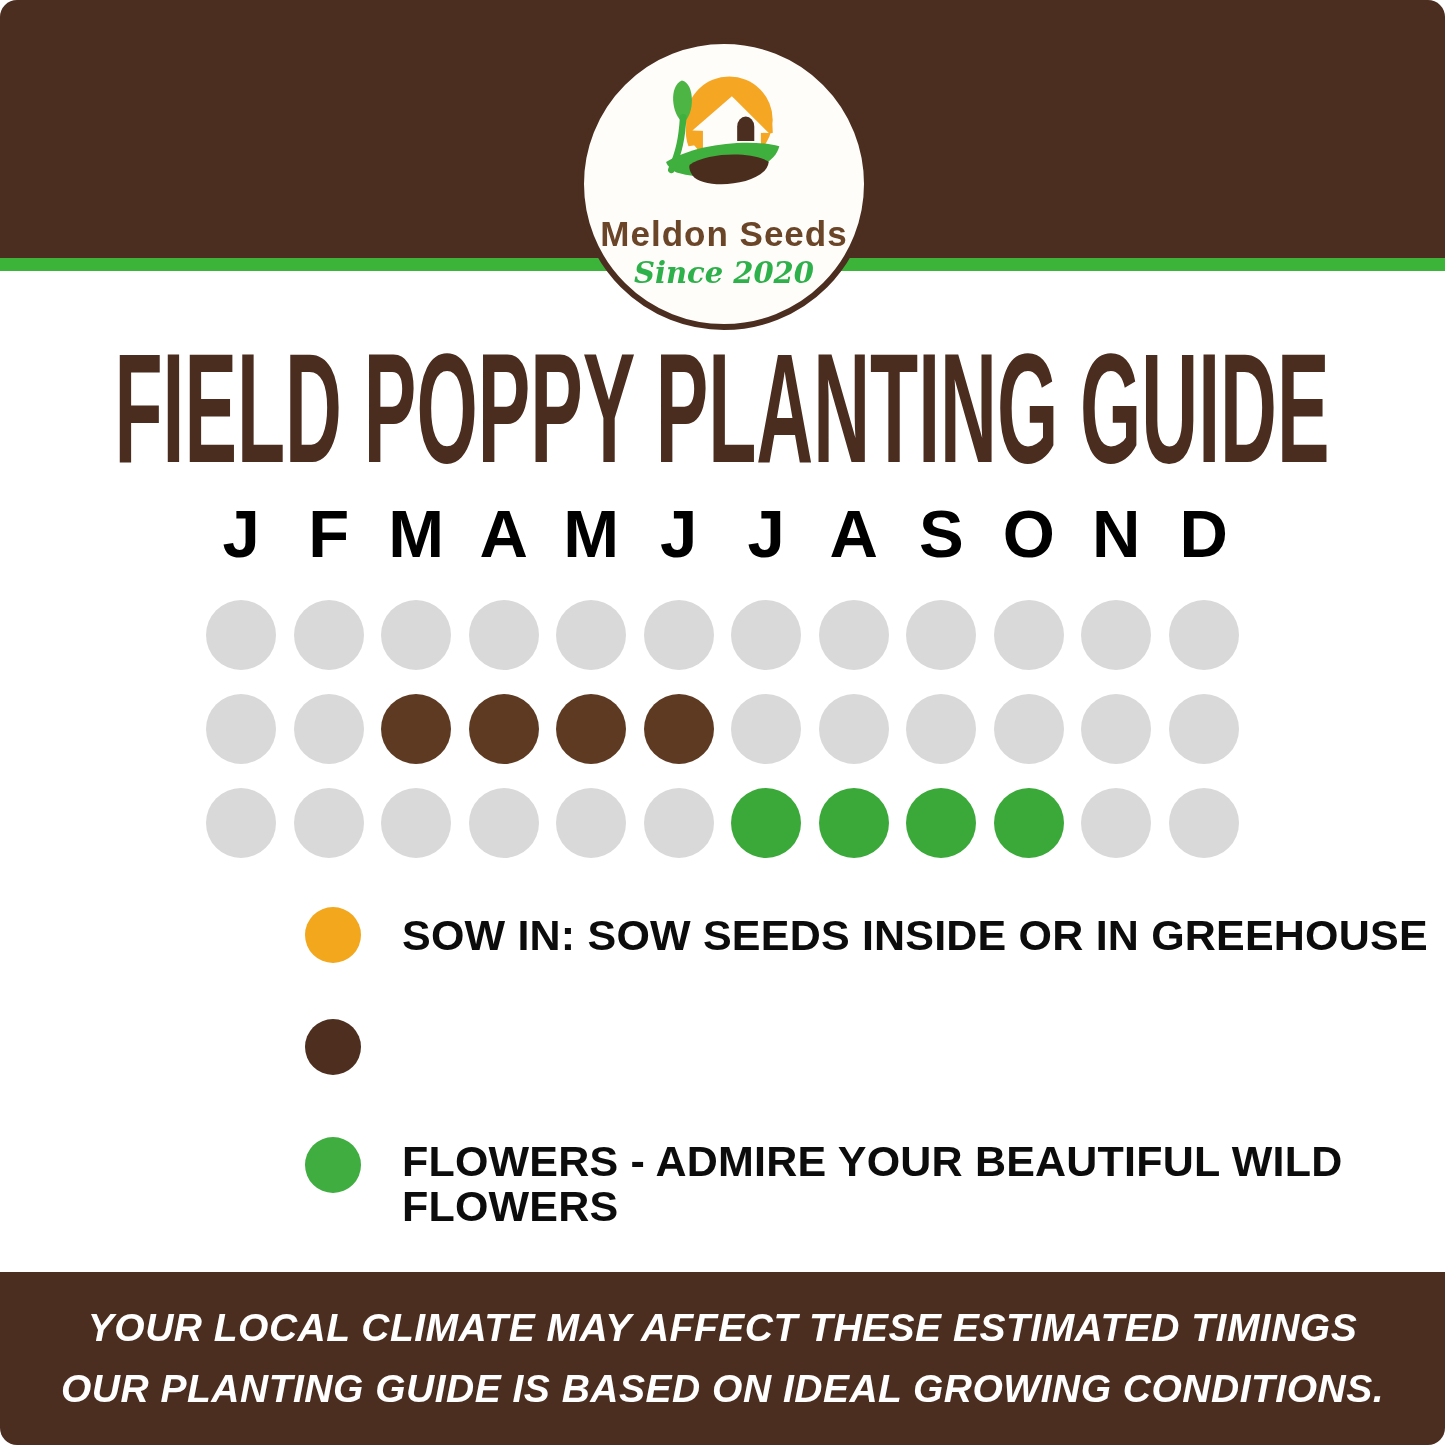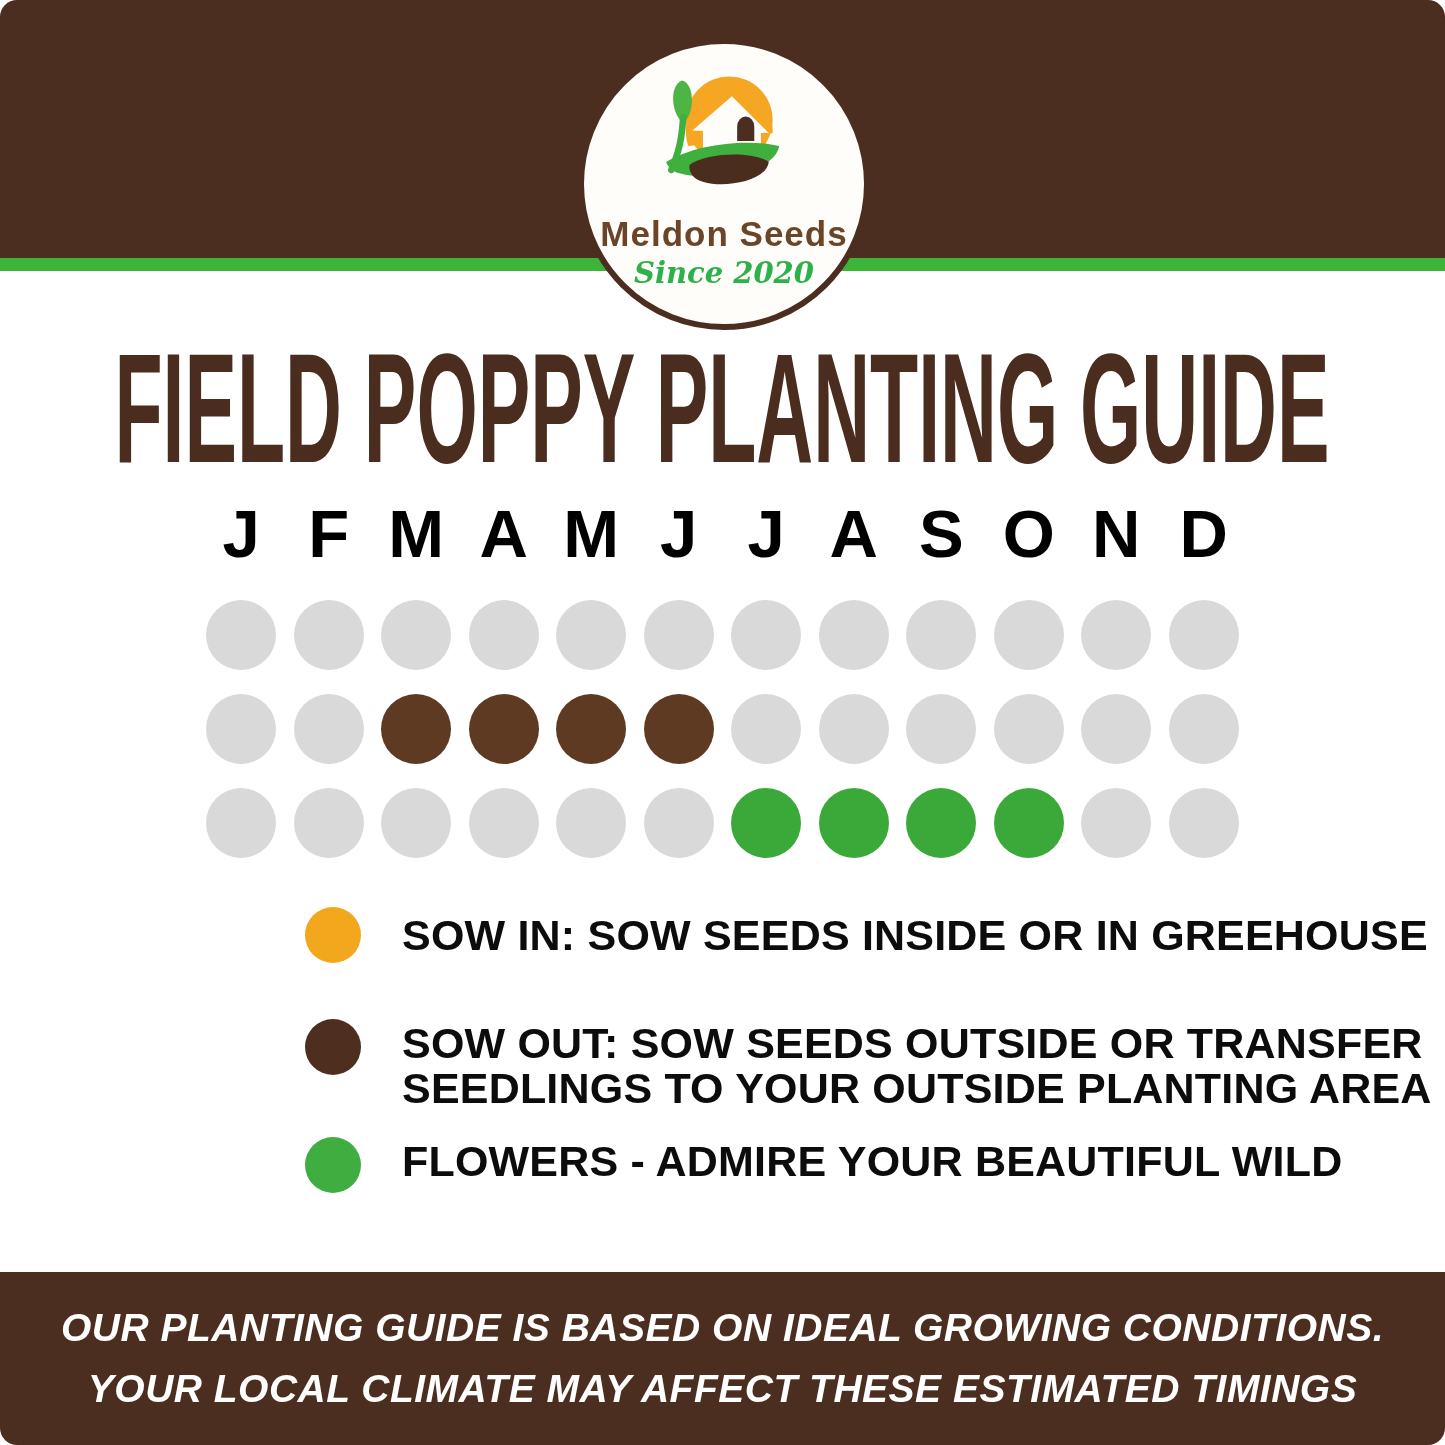--- a/index.html
+++ b/index.html
@@ -187,31 +187,28 @@
 
   <div class="legend-item legend-item-1">
     <div class="legend-dot" style="background: rgb(242, 167, 29);"></div>
     <div class="legend-text">
       <div>SOW IN: SOW SEEDS INSIDE OR IN GREEHOUSE</div>
     </div>
   </div>
 
   <div class="legend-item legend-item-2">
     <div class="legend-dot" style="background: rgb(78, 47, 31);"></div>
-    <div class="legend-text">
-      <div>SOW OUT: SOW SEEDS OUTSIDE OR TRANSFER</div>
-      <div>SEEDLINGS TO YOUR OUTSIDE PLANTING AREA</div>
-    </div>
   </div>
 
   <div class="legend-item legend-item-3">
     <div class="legend-dot" style="background: rgb(63, 173, 63);"></div>
     <div class="legend-text">
       <div>FLOWERS - ADMIRE YOUR BEAUTIFUL WILD</div>
+      <div>FLOWERS</div>
     </div>
   </div>
 
   <div class="footer-bar">
+    <div class="footer-line">YOUR LOCAL CLIMATE MAY AFFECT THESE ESTIMATED TIMINGS</div>
     <div class="footer-line">OUR PLANTING GUIDE IS BASED ON IDEAL GROWING CONDITIONS.</div>
-    <div class="footer-line">YOUR LOCAL CLIMATE MAY AFFECT THESE ESTIMATED TIMINGS</div>
   </div>
 
 </div>
 
 </body></html>

